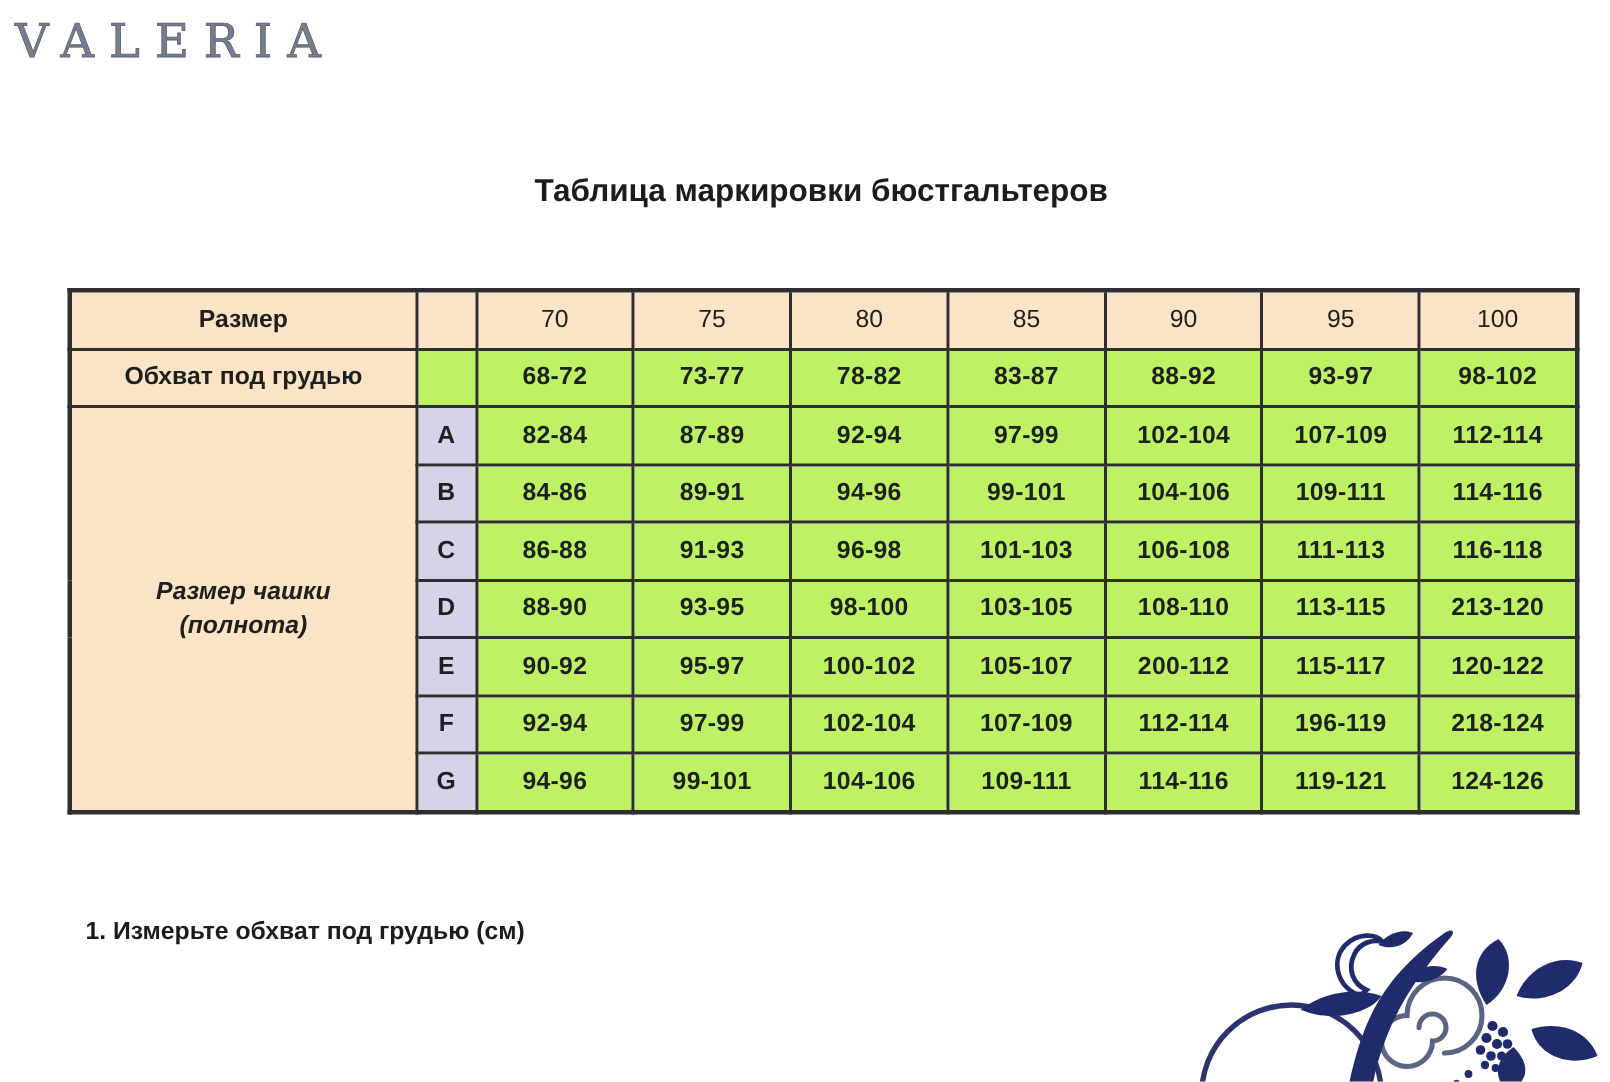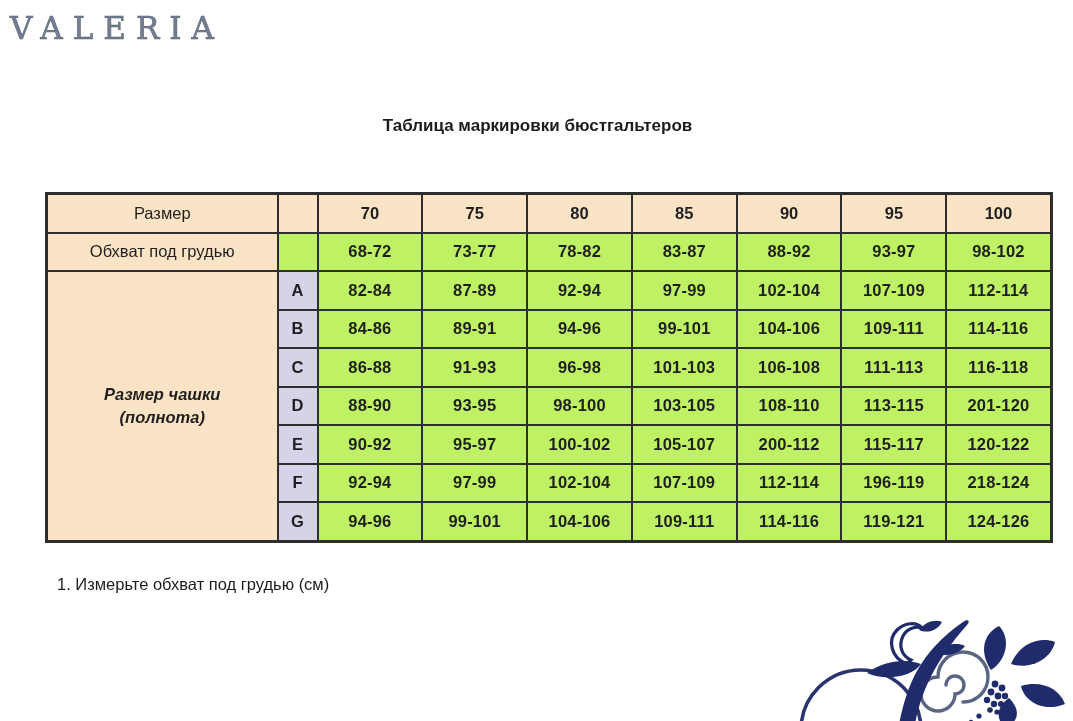--- a/index.html
+++ b/index.html
@@ -14,54 +14,54 @@
   .logo{
     position:absolute;left:10px;top:10px;
     font-family:"DejaVu Serif","Liberation Serif",serif;
     font-size:31px;letter-spacing:10px;font-weight:500;
     color:#747e90;
     -webkit-text-stroke:0.6px #5d6778;
   }
 
   
   .title{
-    position:absolute;left:35px;top:116px;width:1005px;
-    text-align:center;font-size:17px;font-weight:700;color:#1c1c1c;
+    position:absolute;left:45px;top:116px;width:1005px;
+    text-align:center;font-size:21px;font-weight:700;color:#1c1c1c;
   }
 
   
   .table-wrap{position:absolute;left:45px;top:192px;width:1005px;}
   table.size-chart{
     border-collapse:collapse;table-layout:fixed;width:1005px;
     border:3px solid #2e2e2e;
   }
   table.size-chart td{
     border:2px solid #2e2e2e;
     height:36.5px;
     text-align:center;vertical-align:middle;
     font-size:16.5px;color:#1f1f1f;
     padding:0;
     overflow:hidden;
   }
   td.peach{background:#fbe4c5;}
   td.lav{background:#d6d3e8;}
   td.white{background:#bef264;}
-  td.row-label{text-align:left;padding-left:12px;font-weight:400;}
+  td.row-label{text-align:left;padding-left:12px;font-weight:700;}
   td.section-label{
     text-align:left;padding-left:12px;font-weight:700;
     white-space:pre-line;line-height:1.4;font-style:italic;
   }
-  td.size-head{font-weight:700;font-size:17px;}
+  td.size-head{font-weight:400;font-size:17px;}
   td.cup-letter{font-weight:700;font-size:16.5px;}
   td.val{font-weight:600;letter-spacing:.2px;}
 
   
   .instructions{
-    position:absolute;left:57px;top:575px;
-    font-size:16.5px;font-weight:400;color:#1c1c1c;
+    position:absolute;left:57px;top:612px;
+    font-size:16.5px;font-weight:700;color:#1c1c1c;
   }
   .instructions .instr{margin-bottom:21px;}
 
   
   .ornament{
     position:absolute;right:6px;bottom:-3px;
     width:272px;height:118px;
   }
 </style>
 </head>
@@ -142,21 +142,21 @@
             <td class="white val">116-118</td>
           </tr>
           <tr>
             <td class="lav cup-letter">D</td>
             <td class="white val">88-90</td>
             <td class="white val">93-95</td>
             <td class="white val">98-100</td>
             <td class="white val">103-105</td>
             <td class="white val">108-110</td>
             <td class="white val">113-115</td>
-            <td class="white val">201-120</td>
+            <td class="white val">213-120</td>
           </tr>
           <tr>
             <td class="lav cup-letter">E</td>
             <td class="white val">90-92</td>
             <td class="white val">95-97</td>
             <td class="white val">100-102</td>
             <td class="white val">105-107</td>
             <td class="white val">200-112</td>
             <td class="white val">115-117</td>
             <td class="white val">120-122</td>

